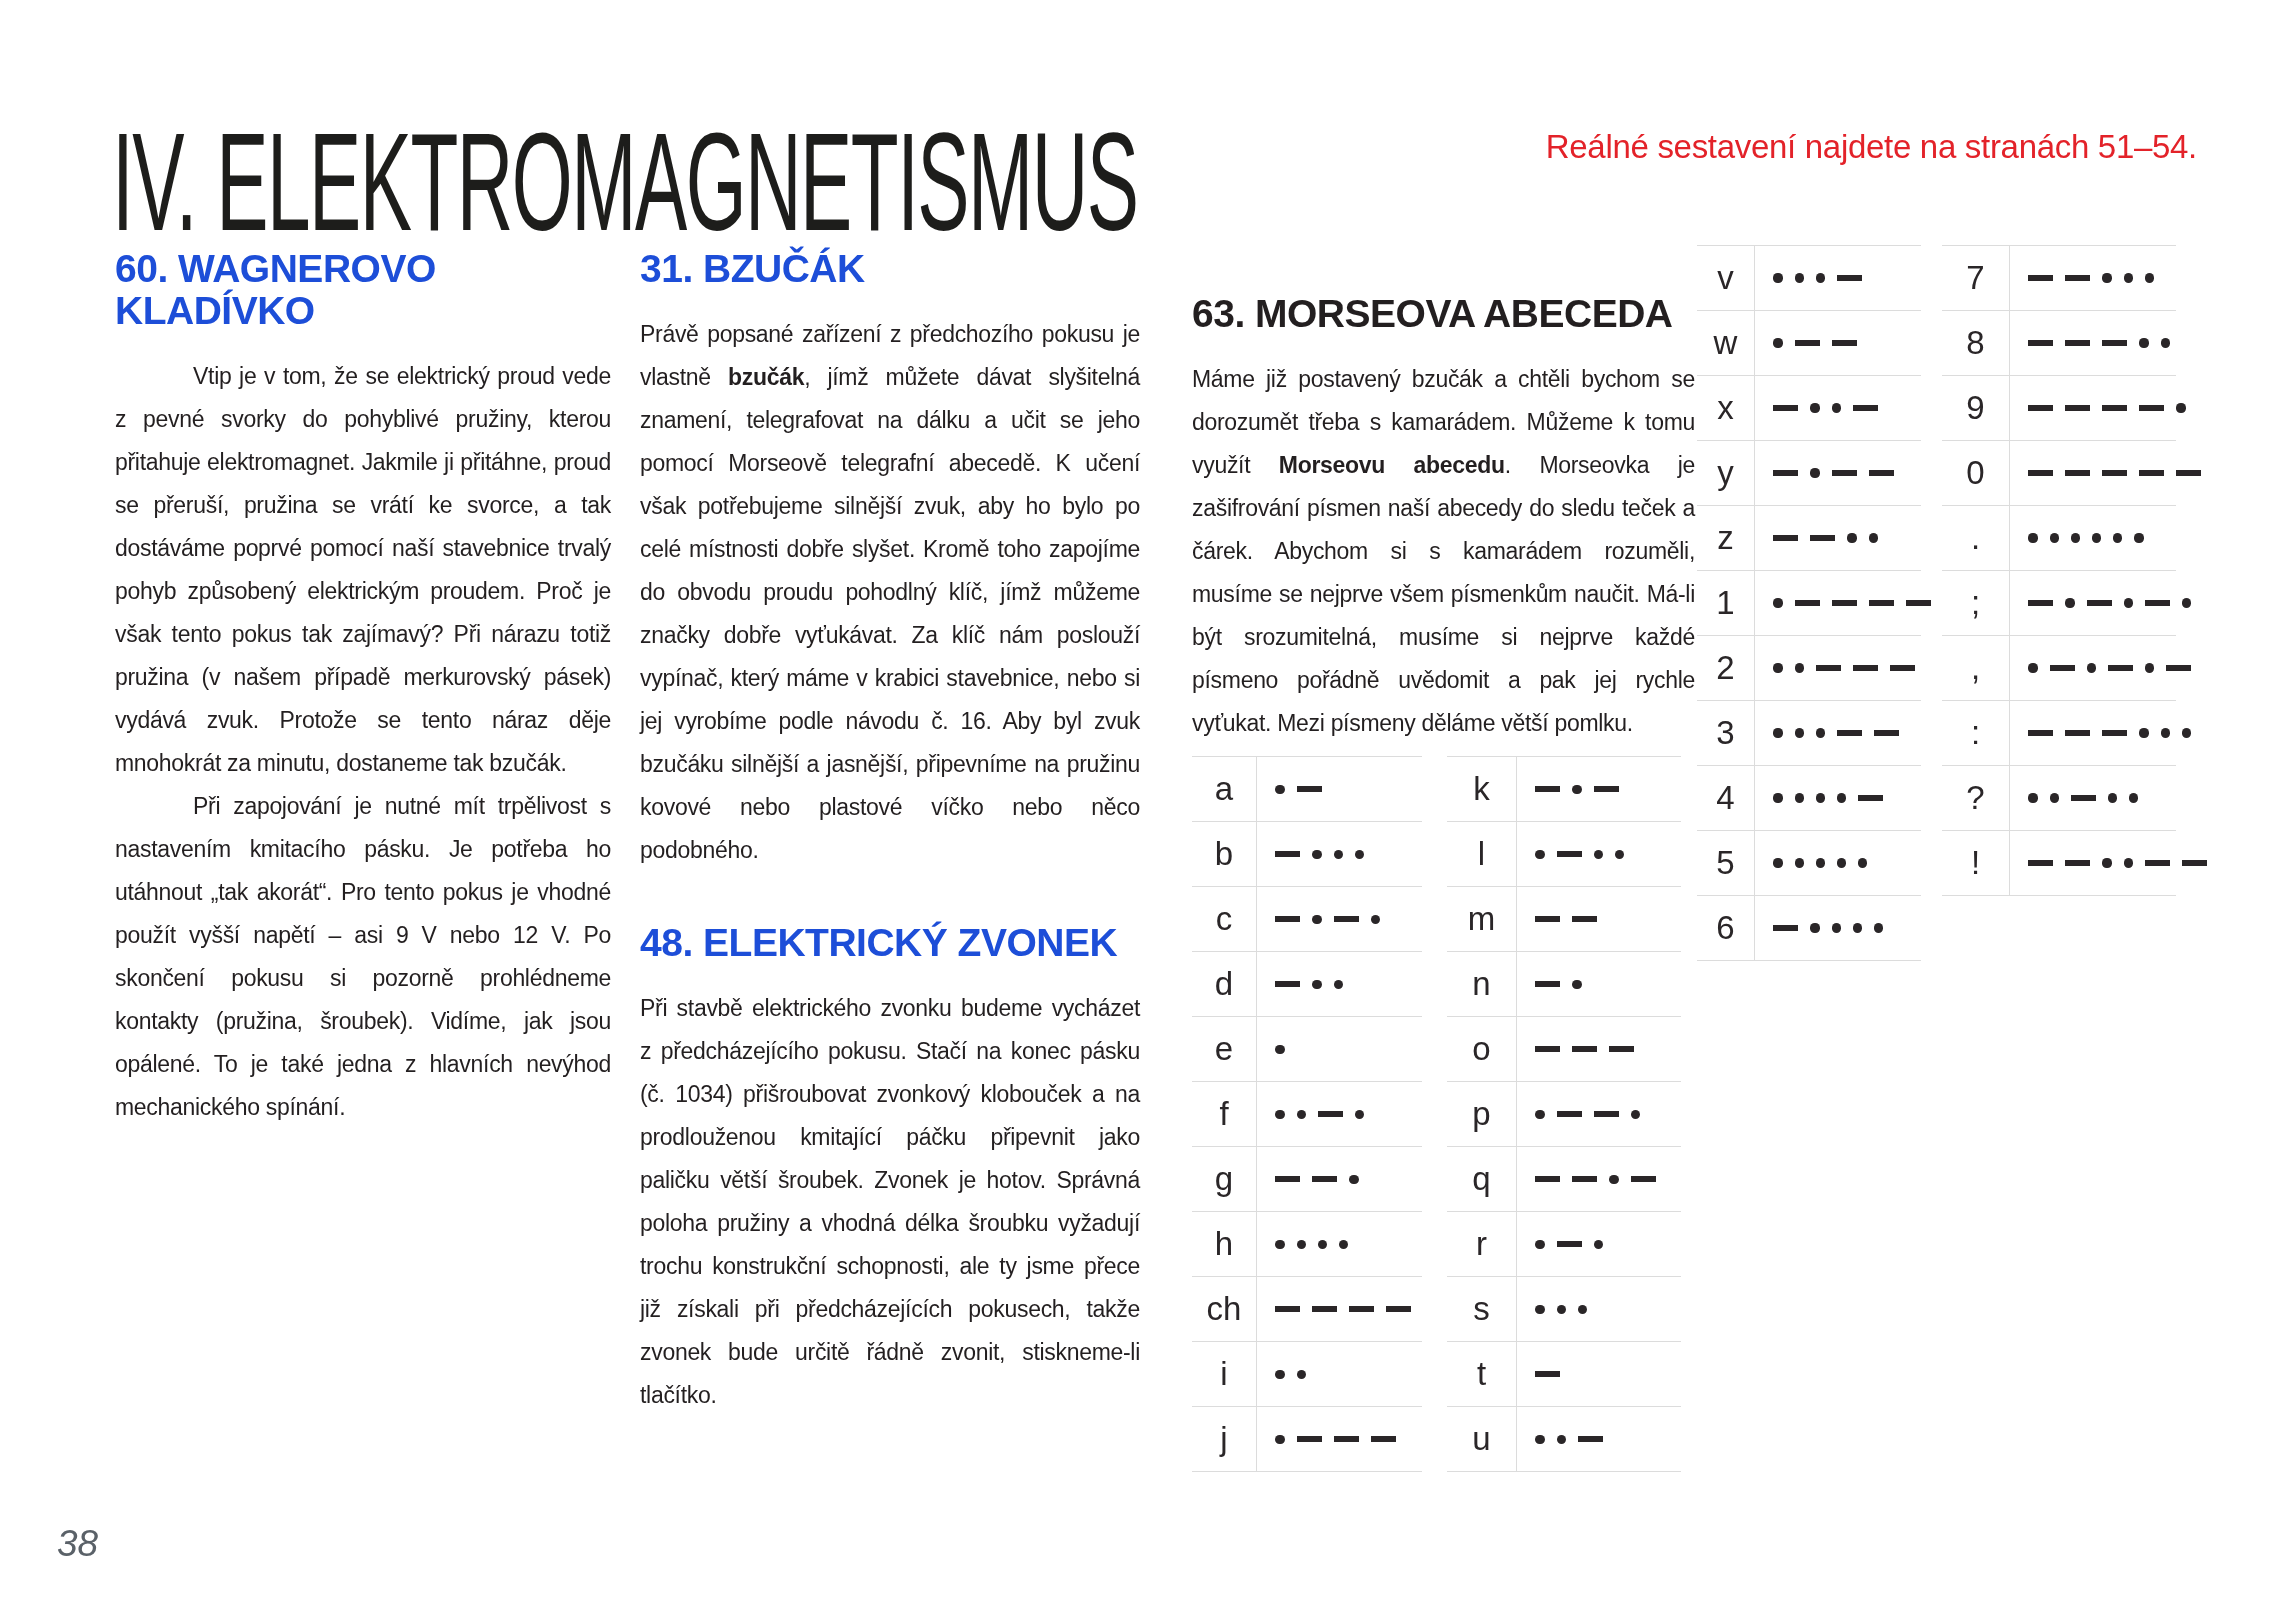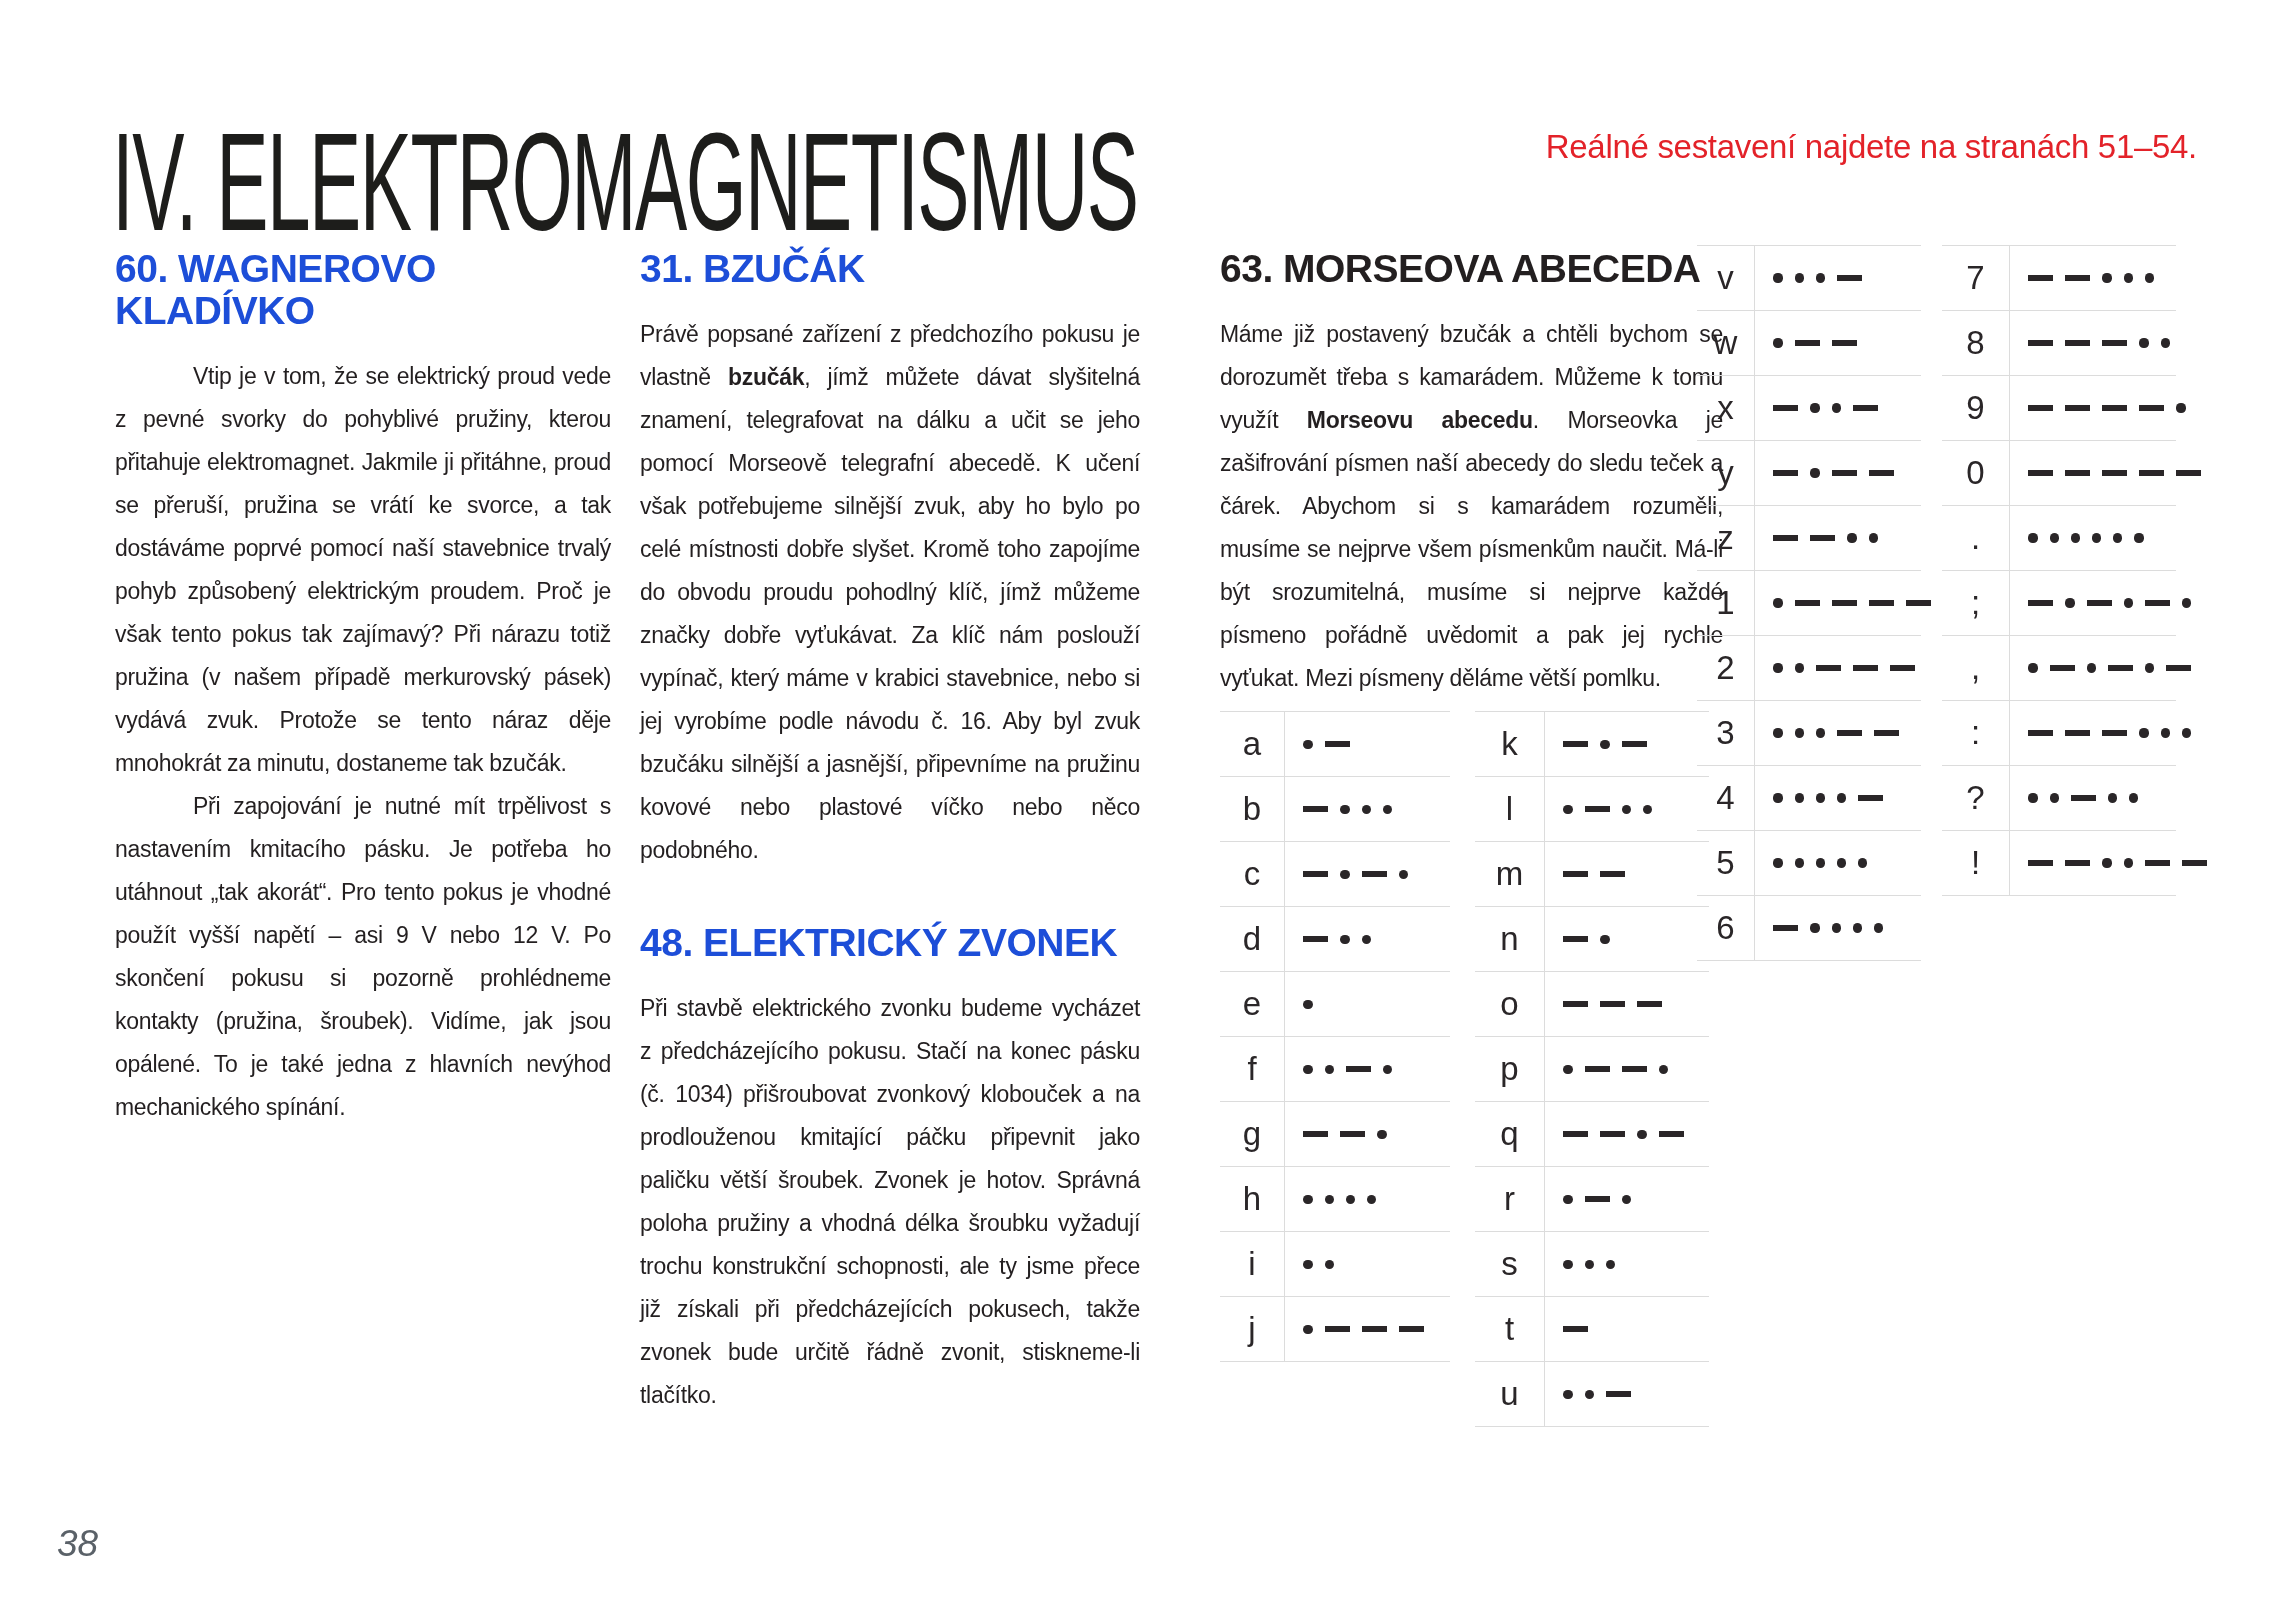--- a/index.html
+++ b/index.html
@@ -11,21 +11,21 @@
     position:absolute;left:112px;top:112px;font-size:140px;line-height:1;
     white-space:nowrap;color:#1d1d1b;letter-spacing:-2.8px;
     transform:scaleX(0.56);transform-origin:0 0;font-weight:400;
   }
   .note{
     position:absolute;top:128px;right:91px;font-size:33px;color:#e32229;letter-spacing:-0.3px;
   }
   .col{position:absolute;top:248px;}
   .col1{left:115px;width:496px;}
   .col2{left:640px;width:500px;}
-  .col3{left:1220px;width:503px;}
+  .col3{left:1192px;width:503px;margin-top:45px;}
   h2{font-size:39px;line-height:1.08;margin:0 0 23px 0;letter-spacing:-0.5px;font-weight:700;}
   h2.red{color:#1d4ed8;}
   h2.dark{color:#231f20;}
   h2.mt{margin-top:50px;}
   p.body{font-size:23px;line-height:43px;text-align:justify;margin:0;letter-spacing:-0.3px;hyphens:auto;}
   p.indent{text-indent:78px;}
   b{font-weight:700;}
   .tables-row{display:flex;gap:25px;margin-top:11px;}
   .morse-table .trow{display:flex;border-top:1.8px solid #dcdcdc;height:64px;}
   .morse-table .trow:last-child{border-bottom:1.8px solid #dcdcdc;}
@@ -132,20 +132,29 @@
         <div class="trow">
           <div class="lcell">h</div>
           <div class="ccell">
             <span class="msym-dot"></span>
             <span class="msym-dot"></span>
             <span class="msym-dot"></span>
             <span class="msym-dot"></span>
           </div>
         </div>
         <div class="trow">
+          <div class="lcell">ch</div>
+          <div class="ccell">
+            <span class="msym-dash"></span>
+            <span class="msym-dash"></span>
+            <span class="msym-dash"></span>
+            <span class="msym-dash"></span>
+          </div>
+        </div>
+        <div class="trow">
           <div class="lcell">i</div>
           <div class="ccell">
             <span class="msym-dot"></span>
             <span class="msym-dot"></span>
           </div>
         </div>
         <div class="trow">
           <div class="lcell">j</div>
           <div class="ccell">
             <span class="msym-dot"></span>

